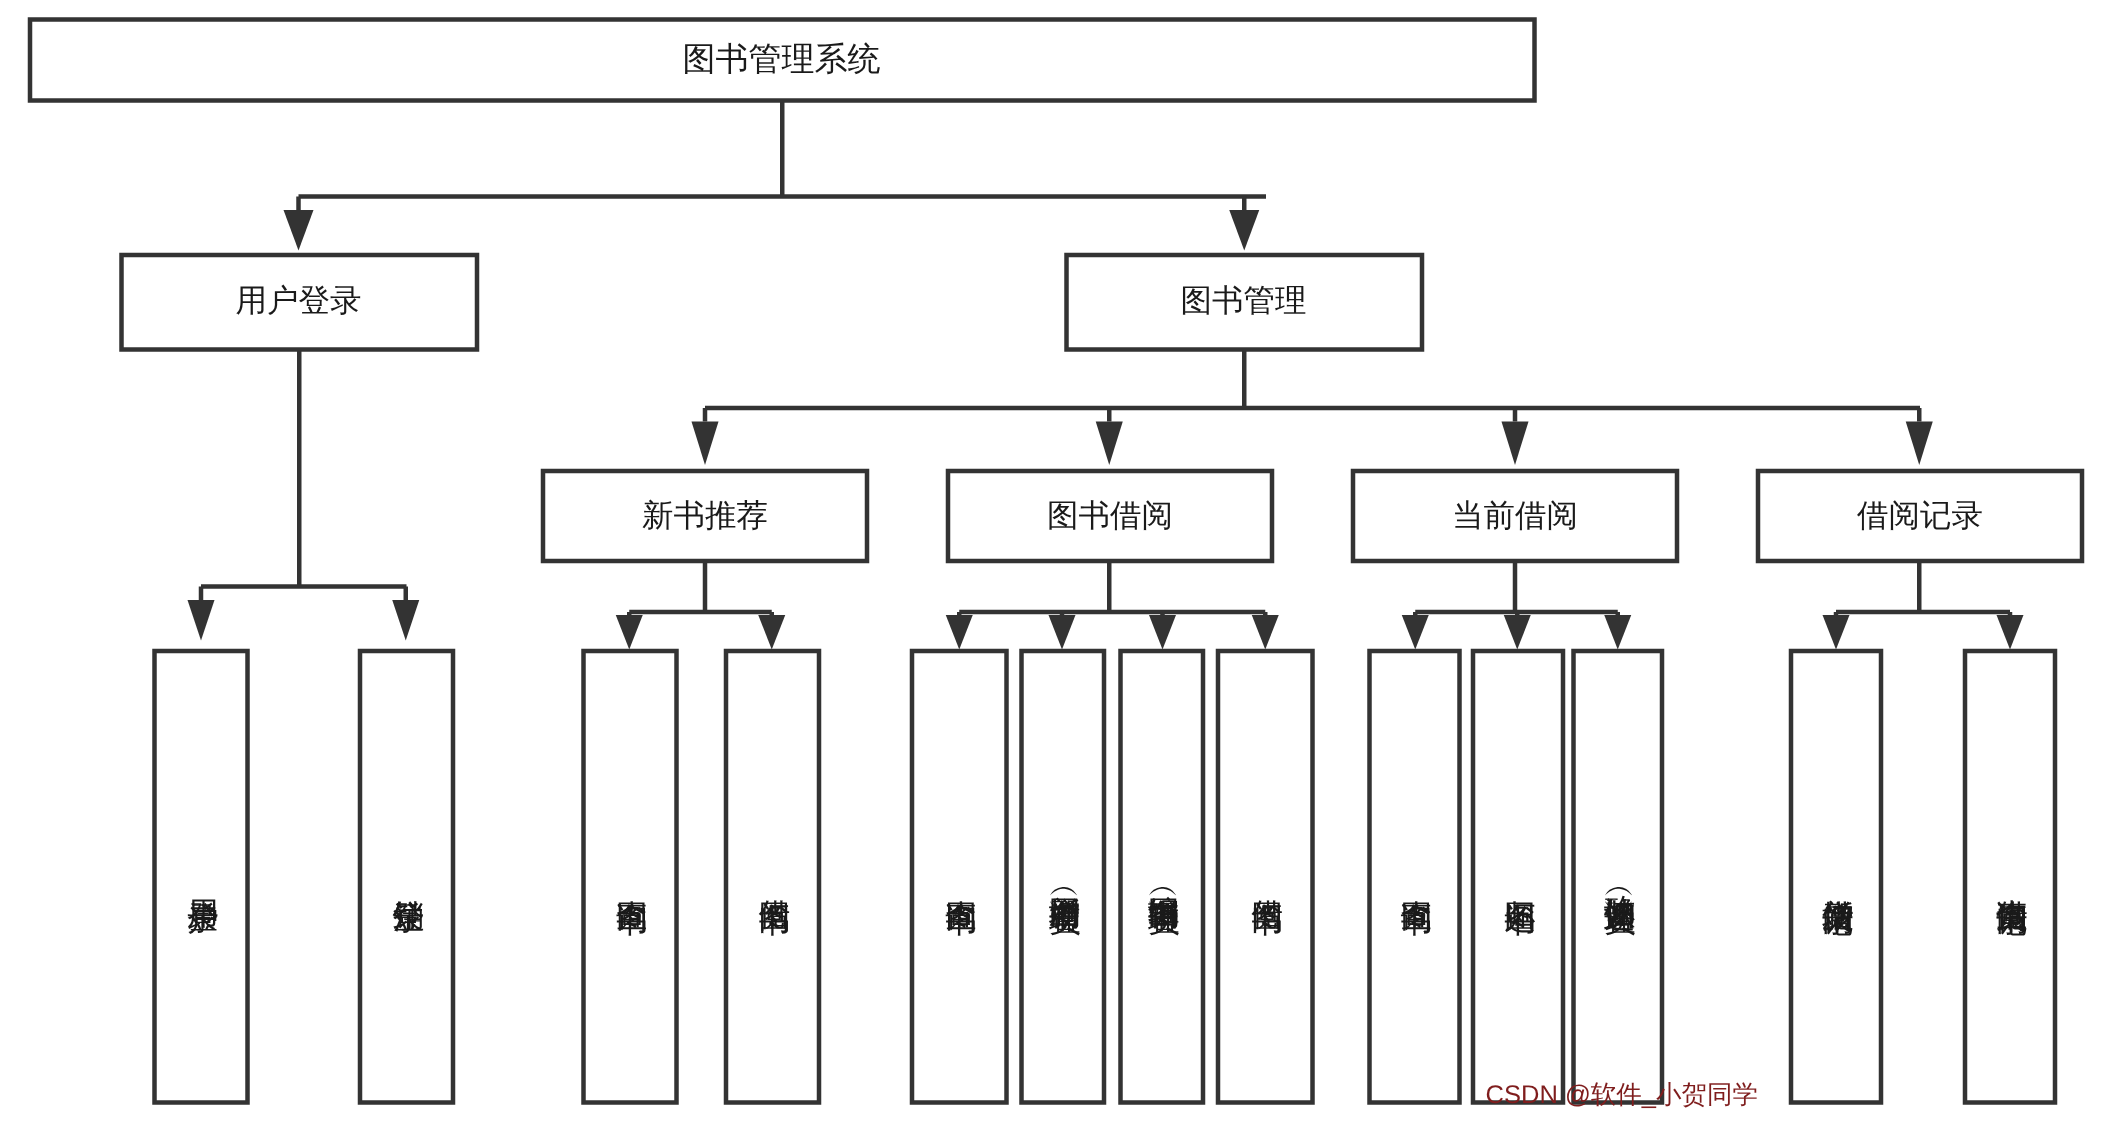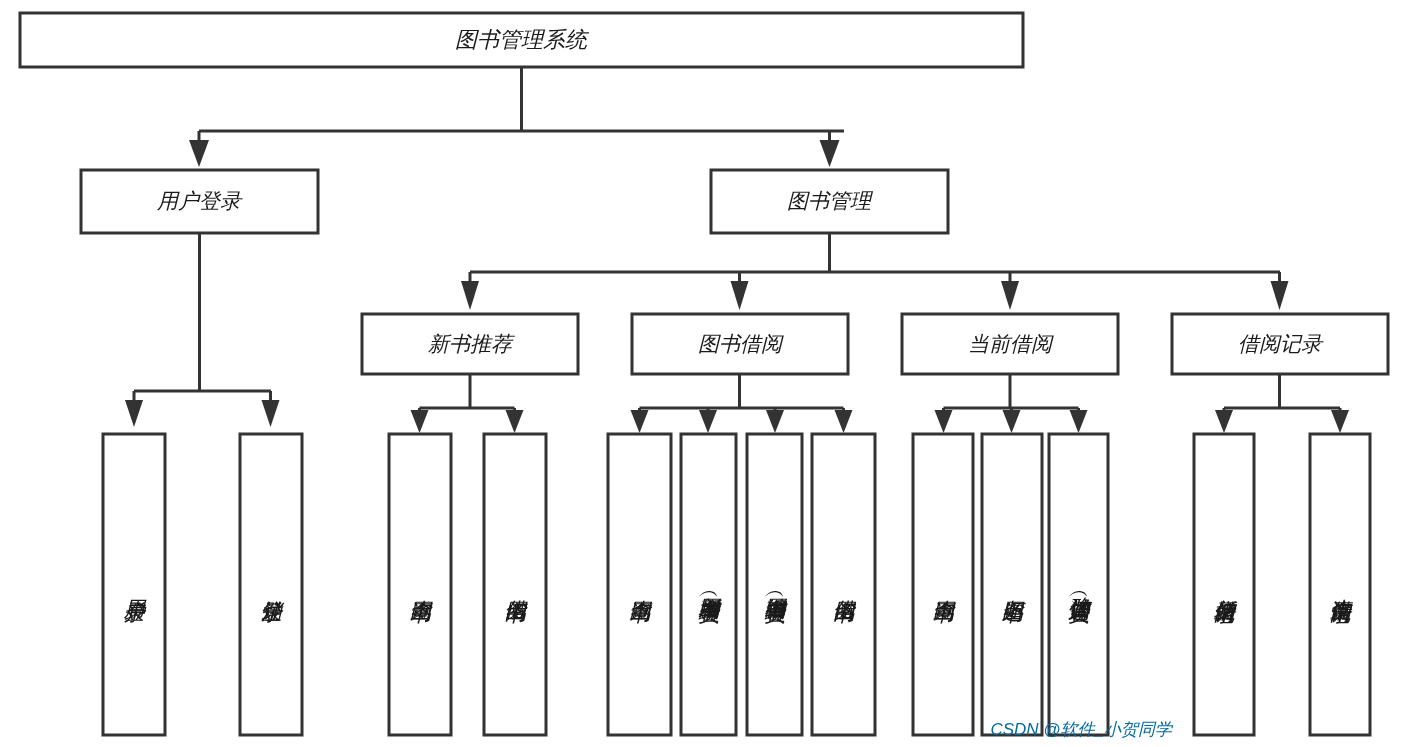--- a/index.html
+++ b/index.html
@@ -11,21 +11,20 @@
     width: 1405px;
     height: 747px;
     font-family: "Liberation Sans", "DejaVu Sans", sans-serif;
     overflow: hidden;
     position: relative;
   }
   #diagram-root {
     position: relative;
     width: 1180px;
     height: 747px;
-    font-style: italic;
   }
   svg.diagram-canvas {
     position: absolute;
     left: 0;
     top: 0;
     width: 1405px;
     height: 747px;
     display: block;
   }
   .node-box {
@@ -74,21 +73,21 @@
     white-space: nowrap;
     pointer-events: none;
     user-select: none;
   }
   .watermark {
     position: absolute;
     right: 8px;
     bottom: 6px;
     font-family: "Liberation Sans", "DejaVu Sans", sans-serif;
     font-size: 17px;
-    color: #0369a1;
+    color: #7f1d1d;
     white-space: nowrap;
     user-select: none;
   }
 </style>
 </head>
 <body>
 
 <div id="diagram-root">
 
   <svg class="diagram-canvas" viewBox="0 0 1405 747" xmlns="http://www.w3.org/2000/svg">

